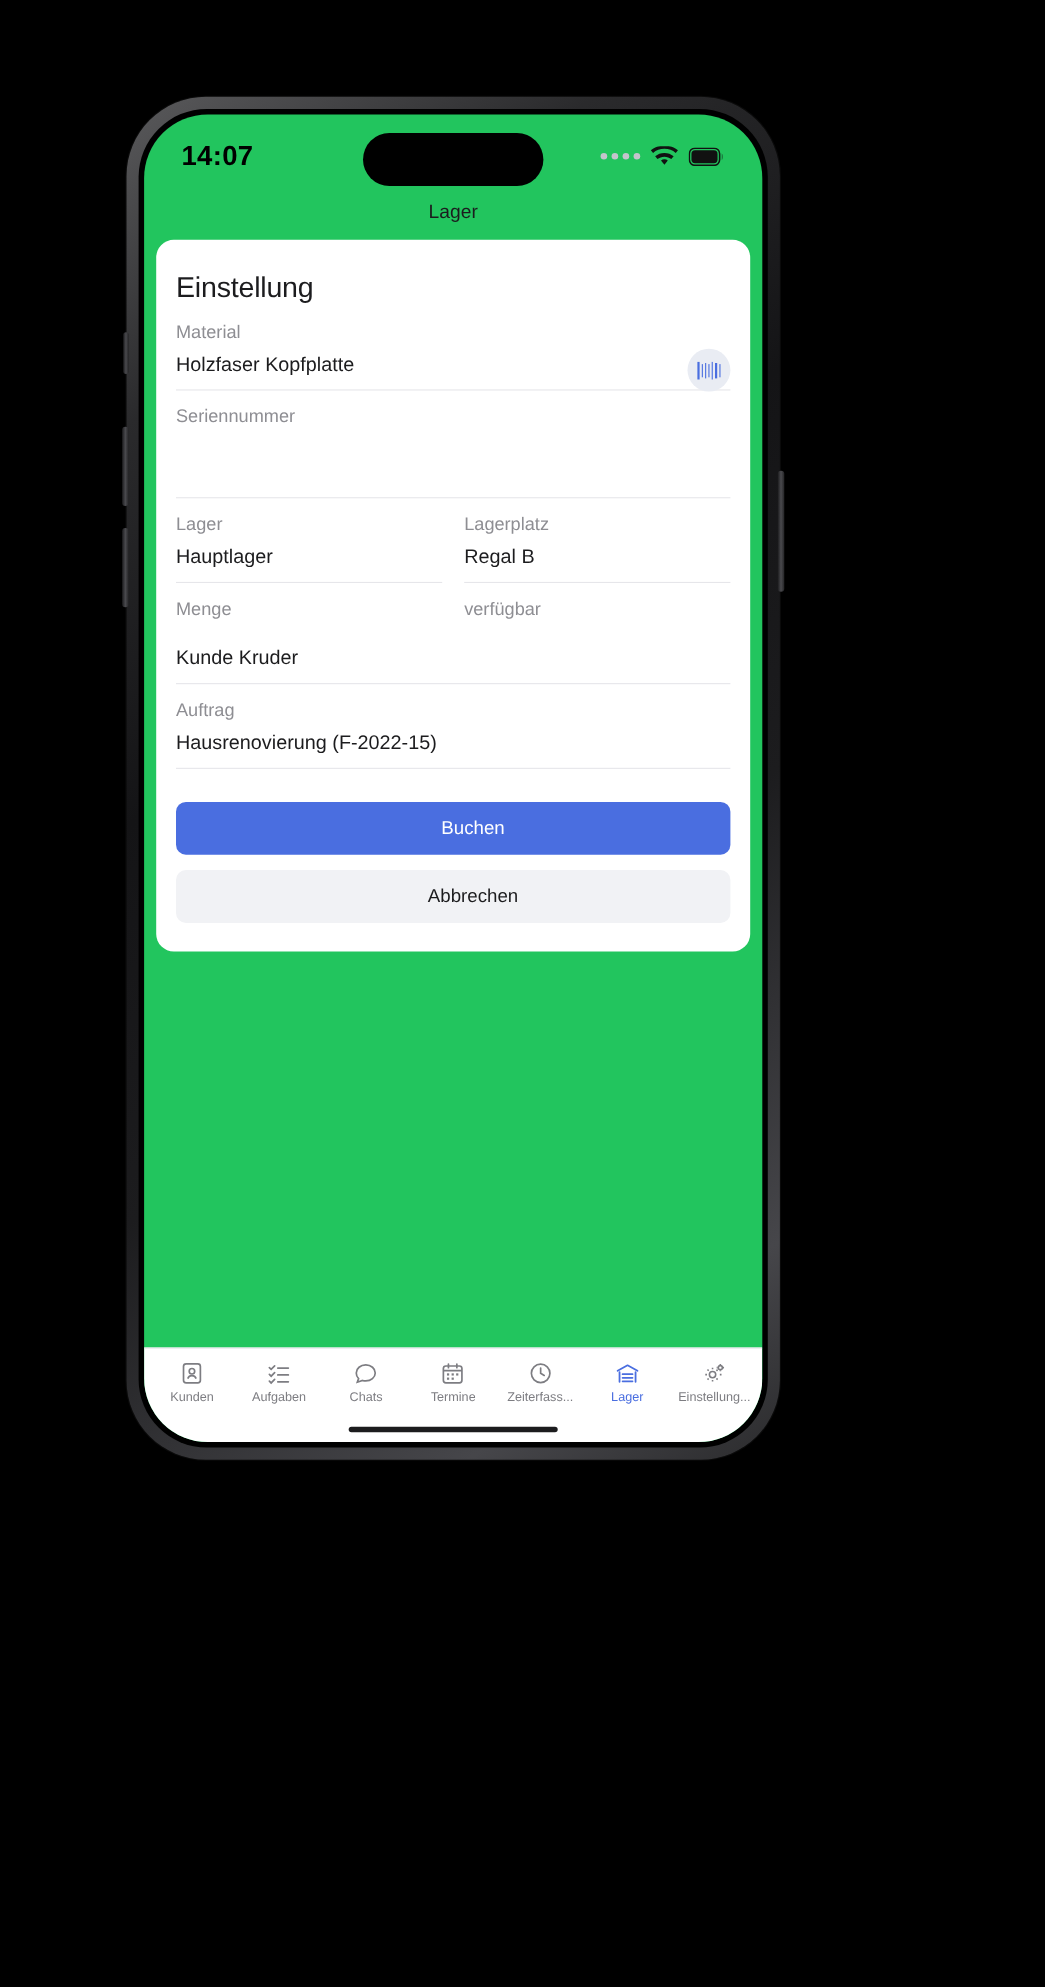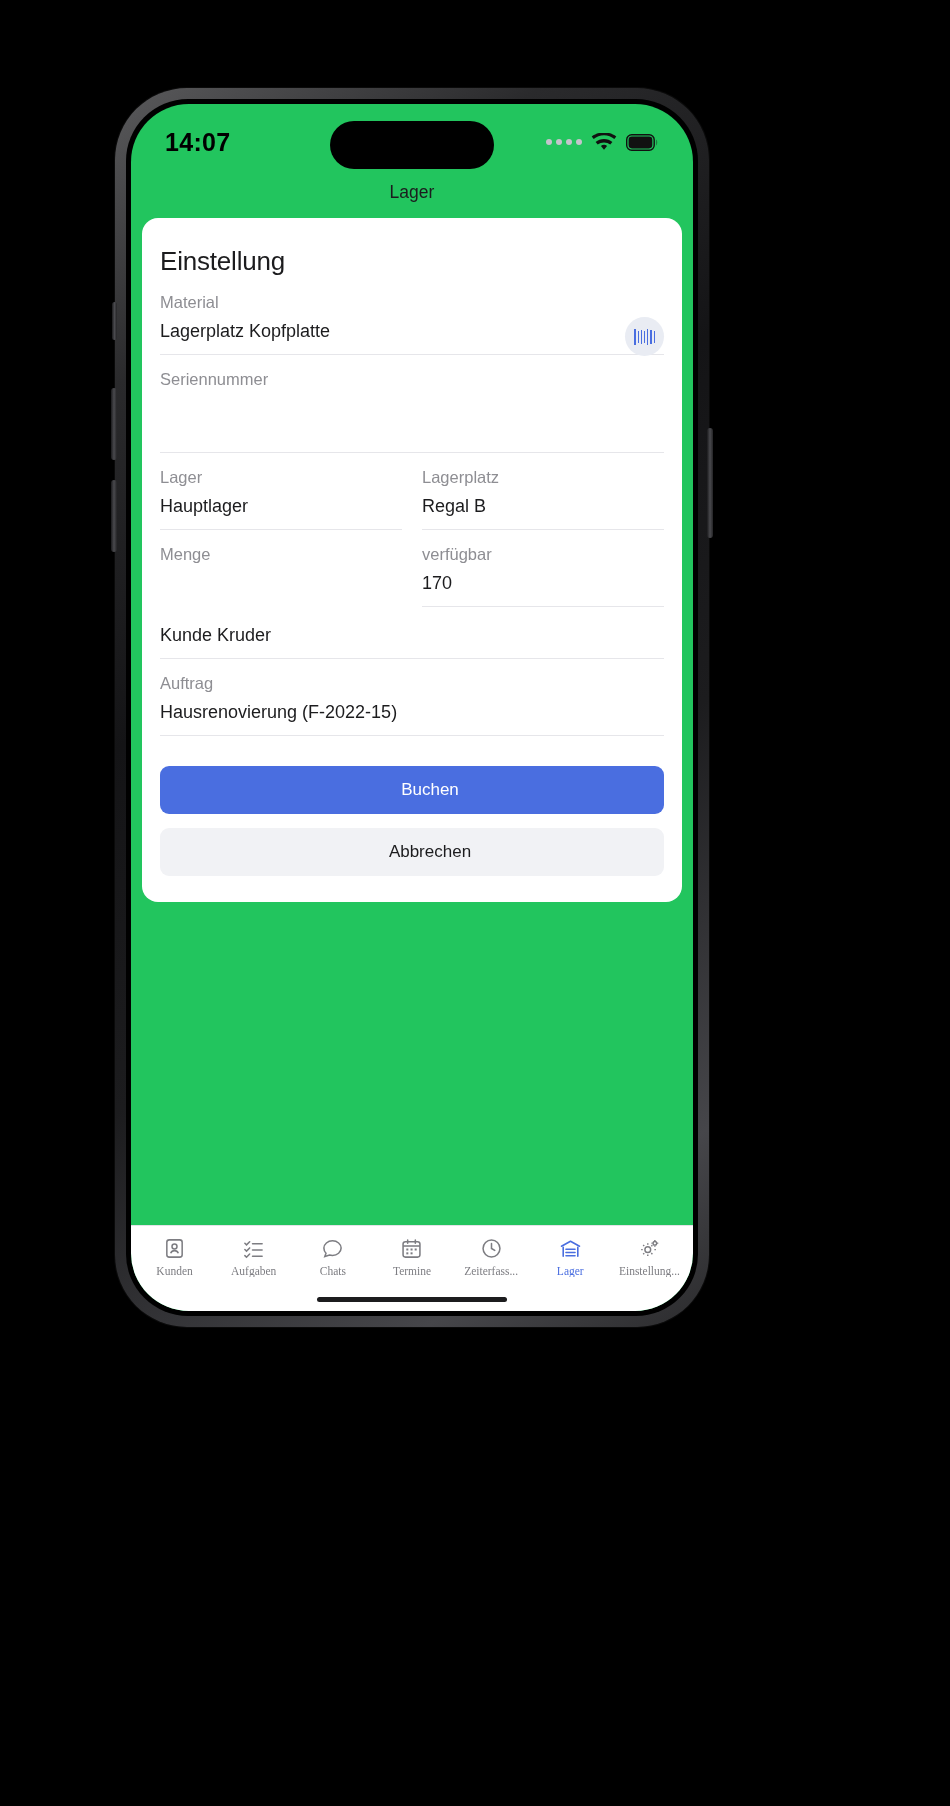--- a/index.html
+++ b/index.html
@@ -140,21 +140,20 @@
   
   #tab-bar {
     position: absolute;
     left: 0; bottom: 0;
     width: 100%;
     background: #ffffff;
     border-top: 1px solid #e3e3e8;
     height: 86px;
     display: flex; align-items: flex-start;
     padding: 9px 4px 0 4px;
-    font-family: Liberation Serif, serif;
   }
   .tab-item {
     flex: 1;
     display: flex; flex-direction: column; align-items: center; gap: 4px;
     cursor: pointer;
     min-width: 0;
   }
   .tab-icon { height: 26px; display: flex; align-items: center; justify-content: center; color: #7d7d82; }
   .tab-label {
     font-size: 11.5px; color: #7d7d82;
@@ -210,21 +209,21 @@
         <div id="nav-title">Lager</div>
       </div>
 
       <div id="content-area">
         <div id="form-card">
 
           <div id="form-title">Einstellung</div>
 
           <div class="field" id="material-field">
             <span class="field-label">Material</span>
-            <div class="field-value">Lagerplatz Kopfplatte</div>
+            <div class="field-value">Holzfaser Kopfplatte</div>
             <div id="scan-button">
               <div class="bars">
                 <i class="tall"></i>
                   <i class="thin"></i>
                   <i></i>
                   <i class="thin"></i>
                   <i class="tall"></i>
                   <i></i>
                   <i class="thin"></i>
               </div>
@@ -246,21 +245,20 @@
               <div class="field-value">Regal B</div>
             </div>
           </div>
 
           <div class="field-row field-block">
             <div class="field">
               <span class="field-label">Menge</span>
             </div>
             <div class="field">
               <span class="field-label">verfügbar</span>
-              <div class="field-value">170</div>
             </div>
           </div>
 
           <div class="field field-block">
             <div class="field-value">Kunde Kruder</div>
           </div>
 
           <div class="field field-block">
             <span class="field-label">Auftrag</span>
             <div class="field-value">Hausrenovierung (F-2022-15)</div>

